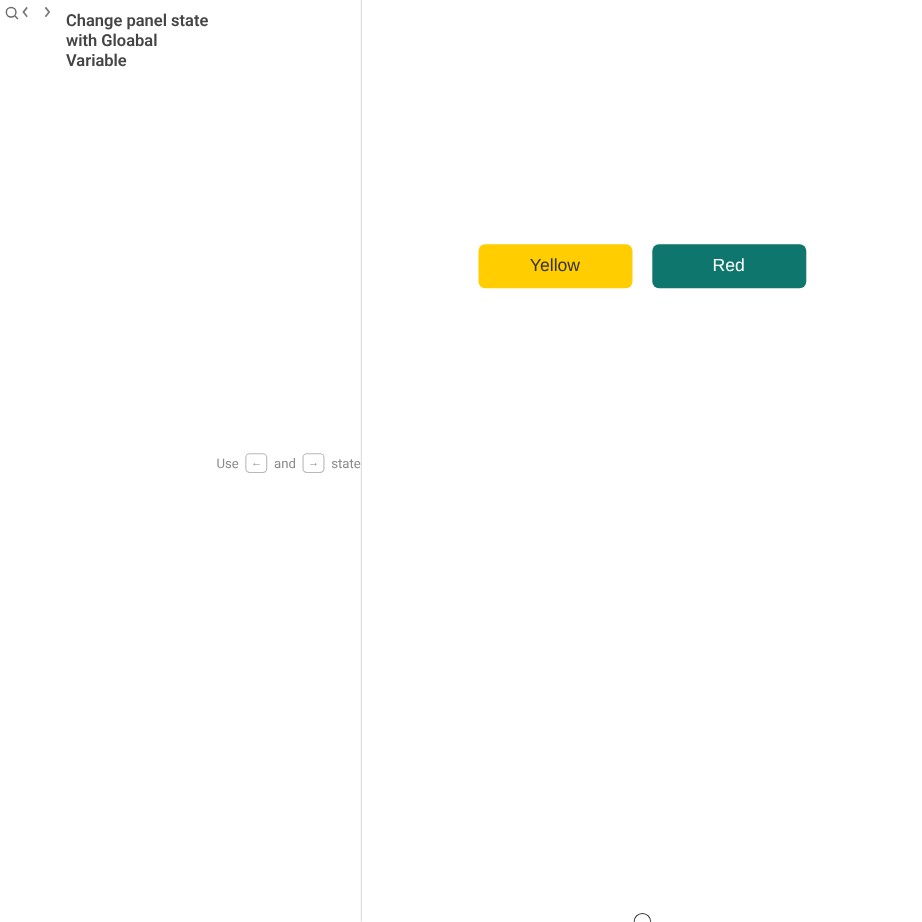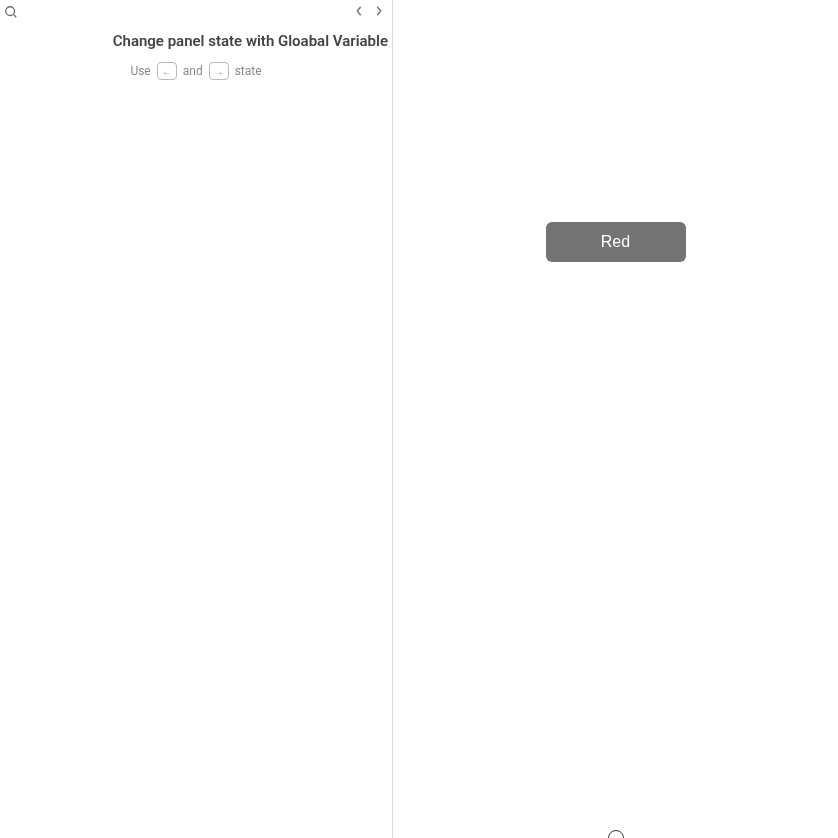--- a/index.html
+++ b/index.html
@@ -9,27 +9,26 @@
     }
     body {
       font-family: -apple-system, BlinkMacSystemFont, "Segoe UI", Roboto, Helvetica, Arial, sans-serif;
       width: 838px;
       height: 838px;
       display: flex;
       overflow: hidden;
       background: #fff;
     }
     .sidebar {
-      width: 393px;
+      width: 329px;
       height: 100%;
       border-right: 1px solid #d8d8d8;
       display: flex;
-      flex-direction: column;
+      flex-direction: row;
       position: relative;
-      text-align: right;
     }
     .sidebar-top {
       height: 22px;
       display: flex;
       align-items: center;
       justify-content: space-between;
       padding: 0 4px;
     }
     .search-icon {
       width: 14px;
@@ -125,21 +124,21 @@
       cursor: pointer;
       display: flex;
       align-items: center;
       justify-content: center;
     }
     .btn-yellow {
       background: #ffcd00;
       color: #333;
     }
     .btn-red {
-      background: #737373;
+      background: #0f766e;
       color: #fff;
     }
     .loader-circle {
       position: absolute;
       bottom: 0;
       left: 50%;
       transform: translateX(-50%) translateY(50%);
       width: 16px;
       height: 16px;
       border: 1.5px solid #333;
@@ -178,16 +177,17 @@
     <span>Use</span>
     <span class="key-badge">←</span>
     <span>and</span>
     <span class="key-badge">→</span>
     <span>state</span>
   </div>
 </div>
 
 <div class="main">
   <div class="button-row">
+    <button class="btn btn-yellow">Yellow</button>
     <button class="btn btn-red">Red</button>
   </div>
   <div class="loader-circle"></div>
 </div>
 
 </body></html>

